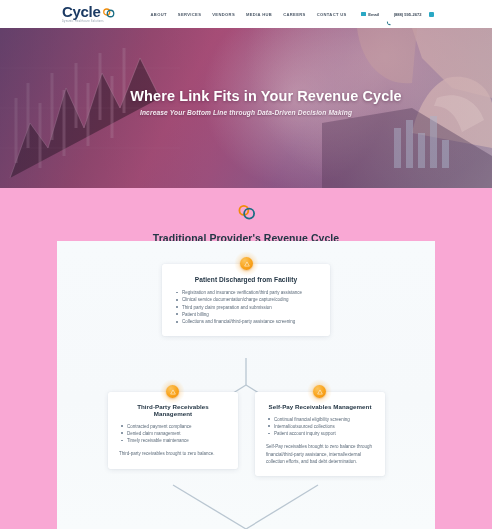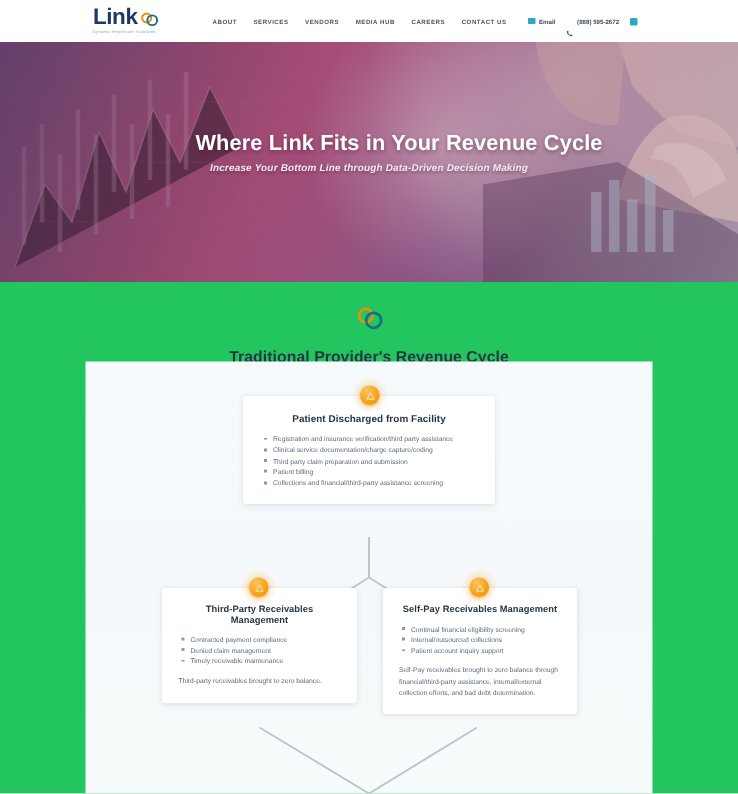--- a/index.html
+++ b/index.html
@@ -82,21 +82,21 @@
   .hero-sub {
     margin-top: 5px;
     font-size: 6.6px; font-style: italic; font-weight: 600; color: #f4ecf2;
     letter-spacing: .15px; text-shadow: 0 1px 2px rgba(60,20,50,.4);
   }
 
   
   .cycle {
     position: relative;
     height: 341px;
-    background: #22c55e;
+    background: #f9a8d4;
     padding-top: 14px;
   }
   .cycle-badge { display: flex; justify-content: center; }
   .cycle-badge svg { width: 21px; height: 21px; display:block; }
   .cycle-title {
     margin-top: 9px;
     text-align: center;
     font-size: 10.5px; font-weight: bold; color: #253746;
     letter-spacing: .05px;
   }
@@ -170,21 +170,21 @@
 </style>
 </head>
 <body>
 
 <div class="page">
 
   <div class="header">
 
     <div class="logo-wrap">
       <div class="logo-row">
-        <span class="logo-text">Link</span>
+        <span class="logo-text">Cycle</span>
         <span class="logo-mark">
           <svg viewBox="0 0 26 26">
             <circle cx="9.5" cy="12" r="6" fill="none" stroke="#f08c0a" stroke-width="2.6"></circle>
             <circle cx="17" cy="15" r="6.5" fill="none" stroke="#1b6e84" stroke-width="2.6"></circle>
           </svg>
         </span>
       </div>
       <div class="logo-tag">Dynamic Healthcare Solutions</div>
     </div>
 

